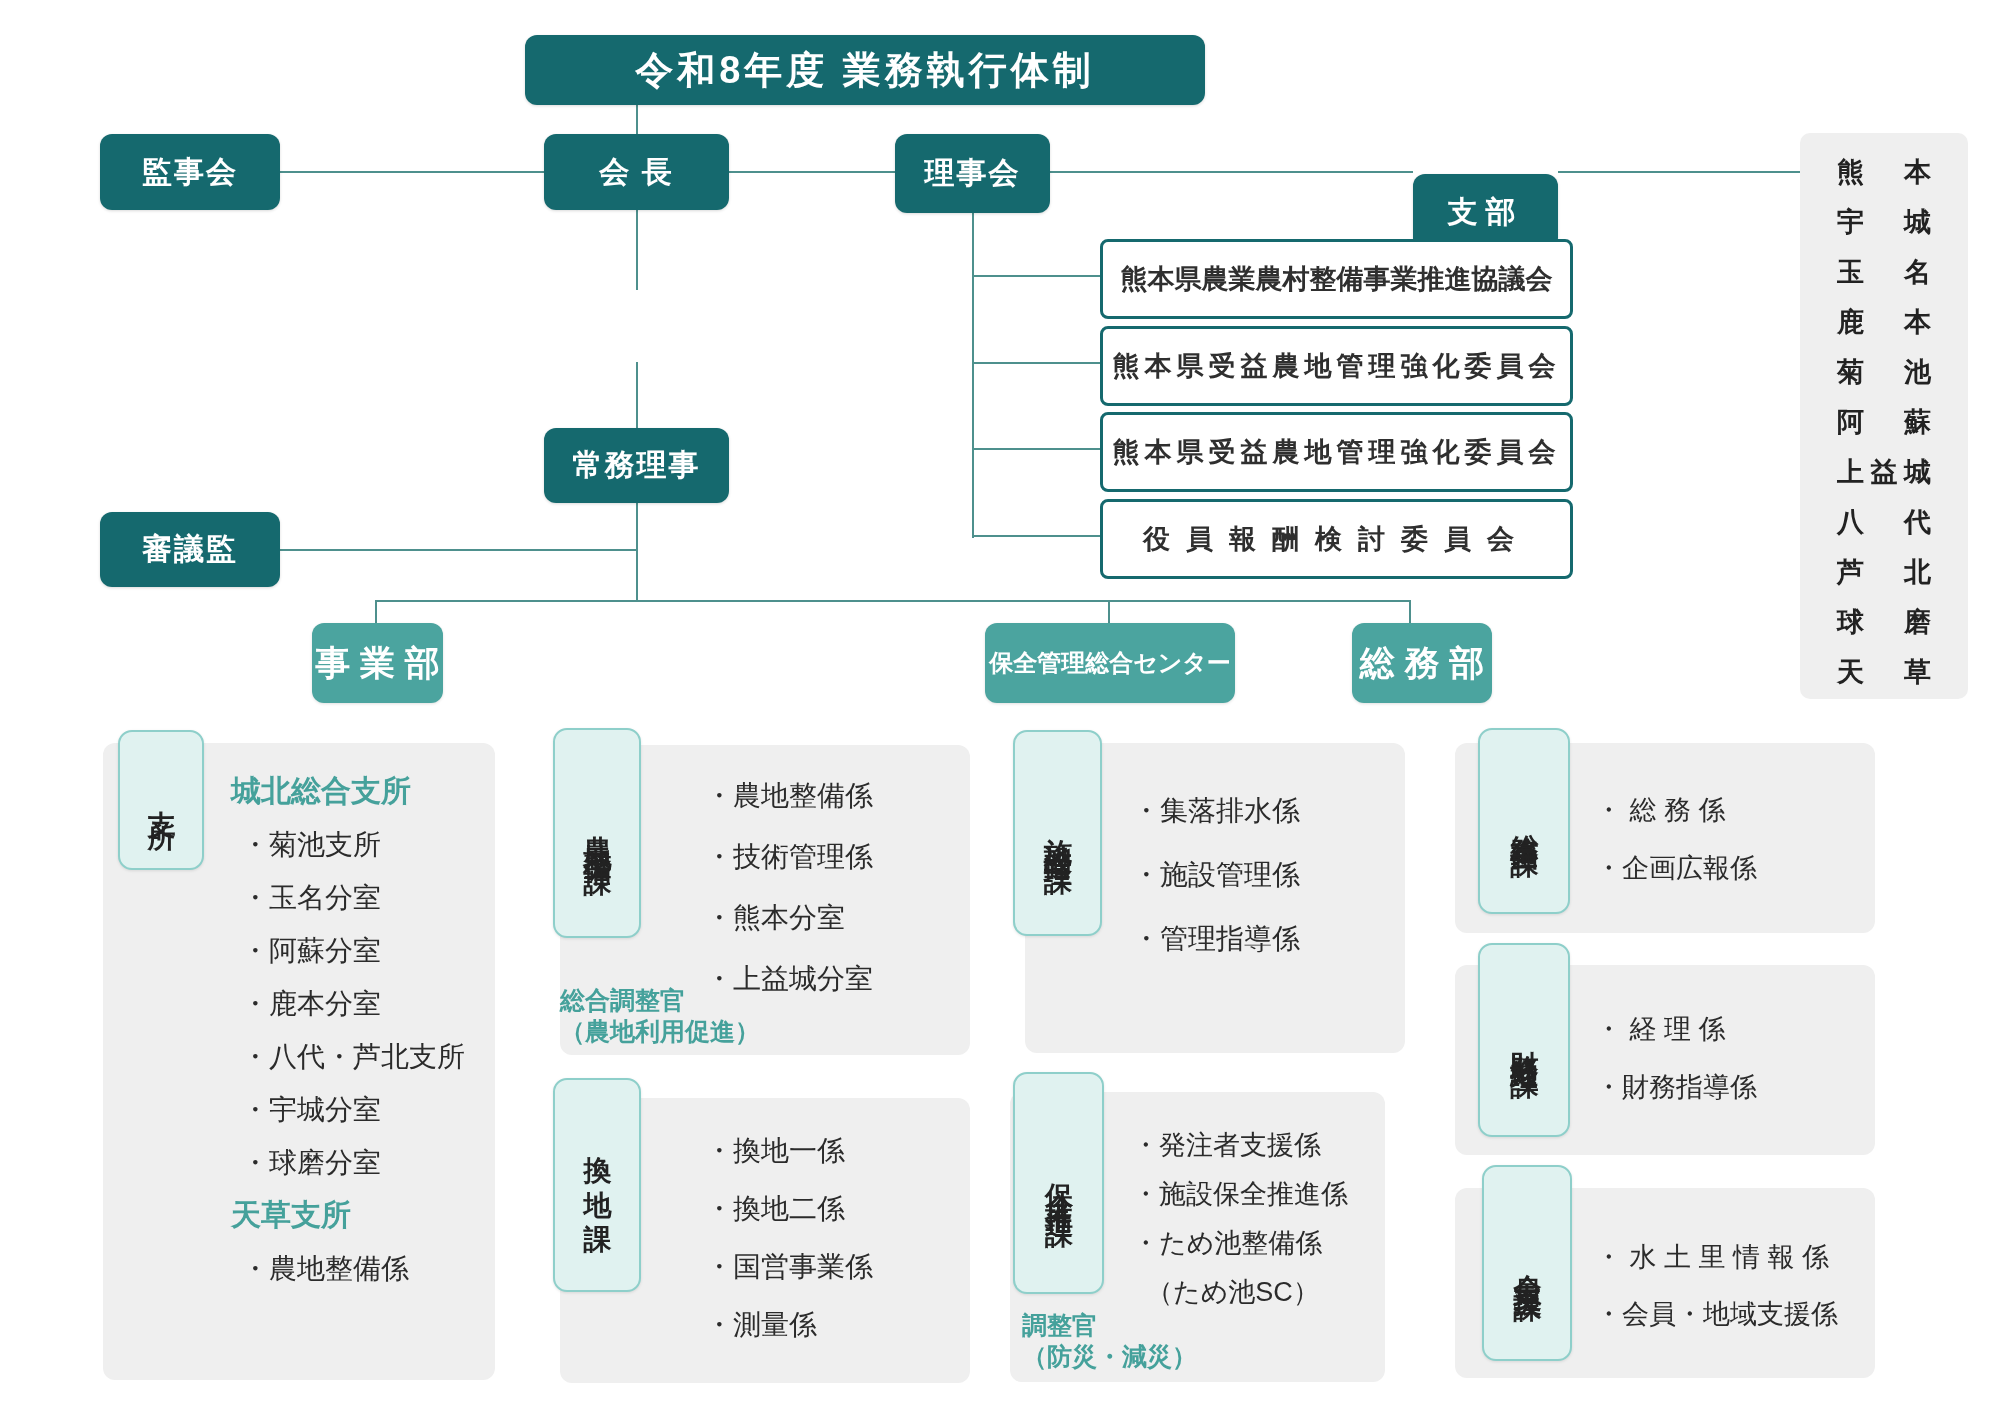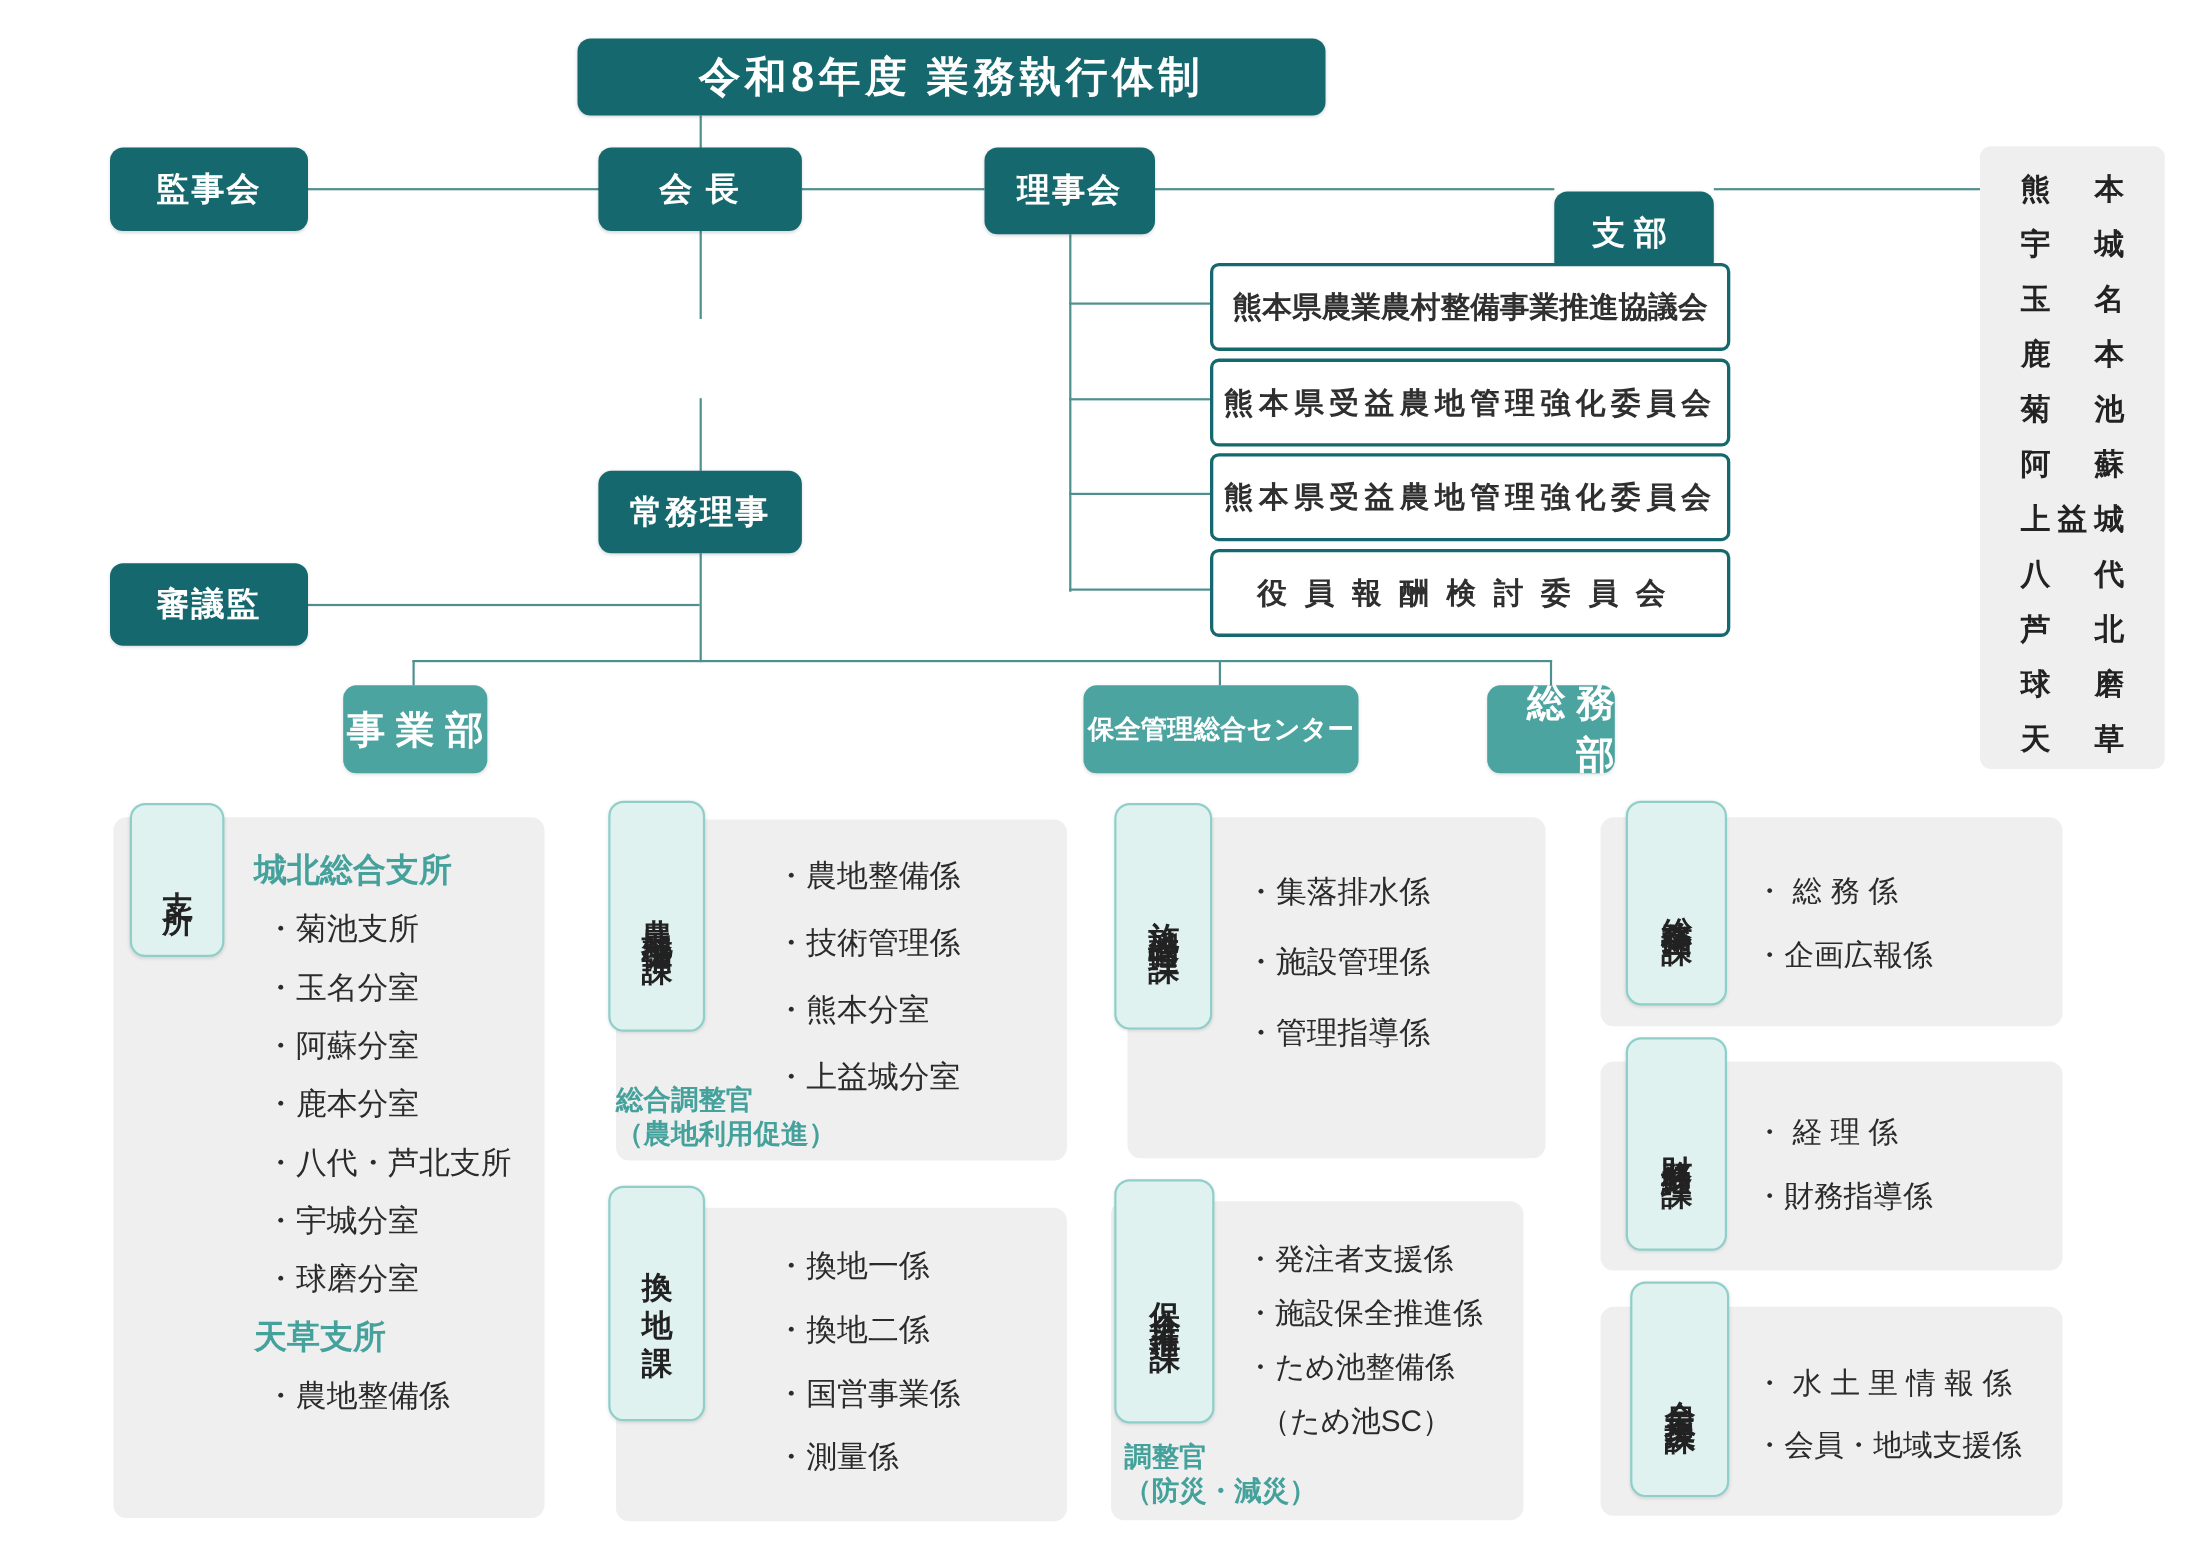--- a/index.html
+++ b/index.html
@@ -169,21 +169,21 @@
     <div class="branch-row">
         <div class="branch-name">
           <span>天</span>
           <span>草</span>
         </div>
       </div>
   </div>
 
   <div class="box-mid" style="left:312px;top:623px;width:131px;height:80px;">事 業 部</div>
   <div class="box-mid" style="left:985px;top:623px;width:250px;height:80px;font-size:24px;">保全管理総合センター</div>
-  <div class="box-mid" style="left:1352px;top:623px;width:116px;height:80px;text-align:right;">総 務 部</div>
+  <div class="box-mid" style="left:1352px;top:623px;width:140px;height:80px;text-align:right;">総 務 部</div>
 
   <div class="panel" style="left:103px;top:743px;width:392px;height:637px;">
     <div class="rowflow" style="left:128px;top:22px;width:255px;">
       <div class="row heading-teal">城北総合支所</div>
       <div class="row indent item">・菊池支所</div>
       <div class="row indent item">・玉名分室</div>
       <div class="row indent item">・阿蘇分室</div>
       <div class="row indent item">・鹿本分室</div>
       <div class="row indent item">・八代・芦北支所</div>
       <div class="row indent item">・宇城分室</div>

